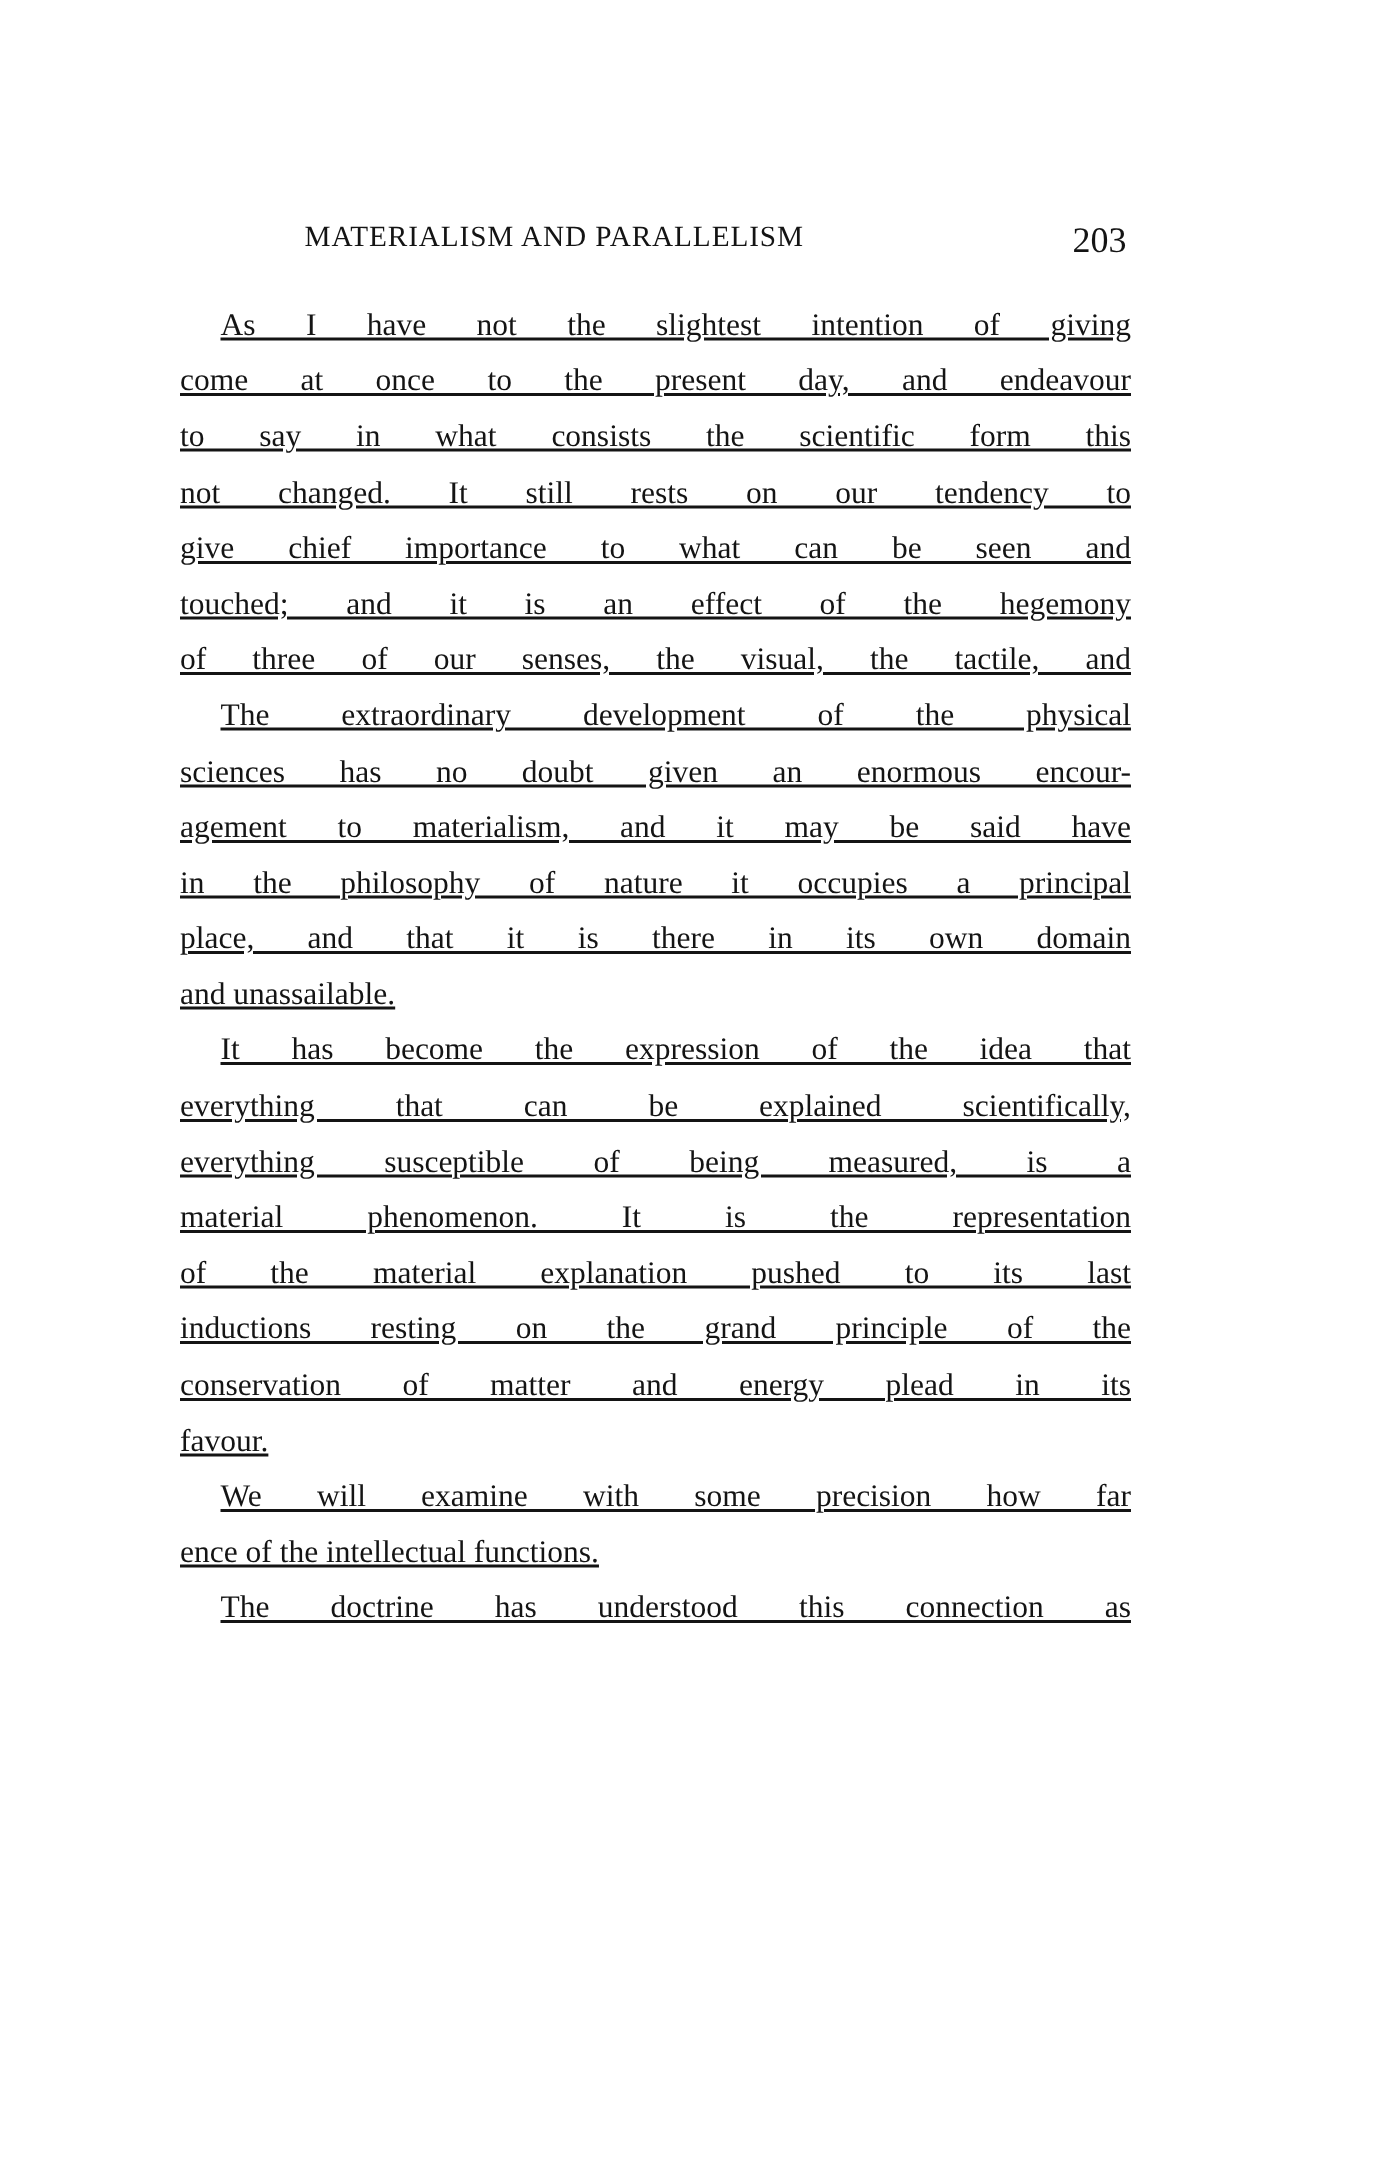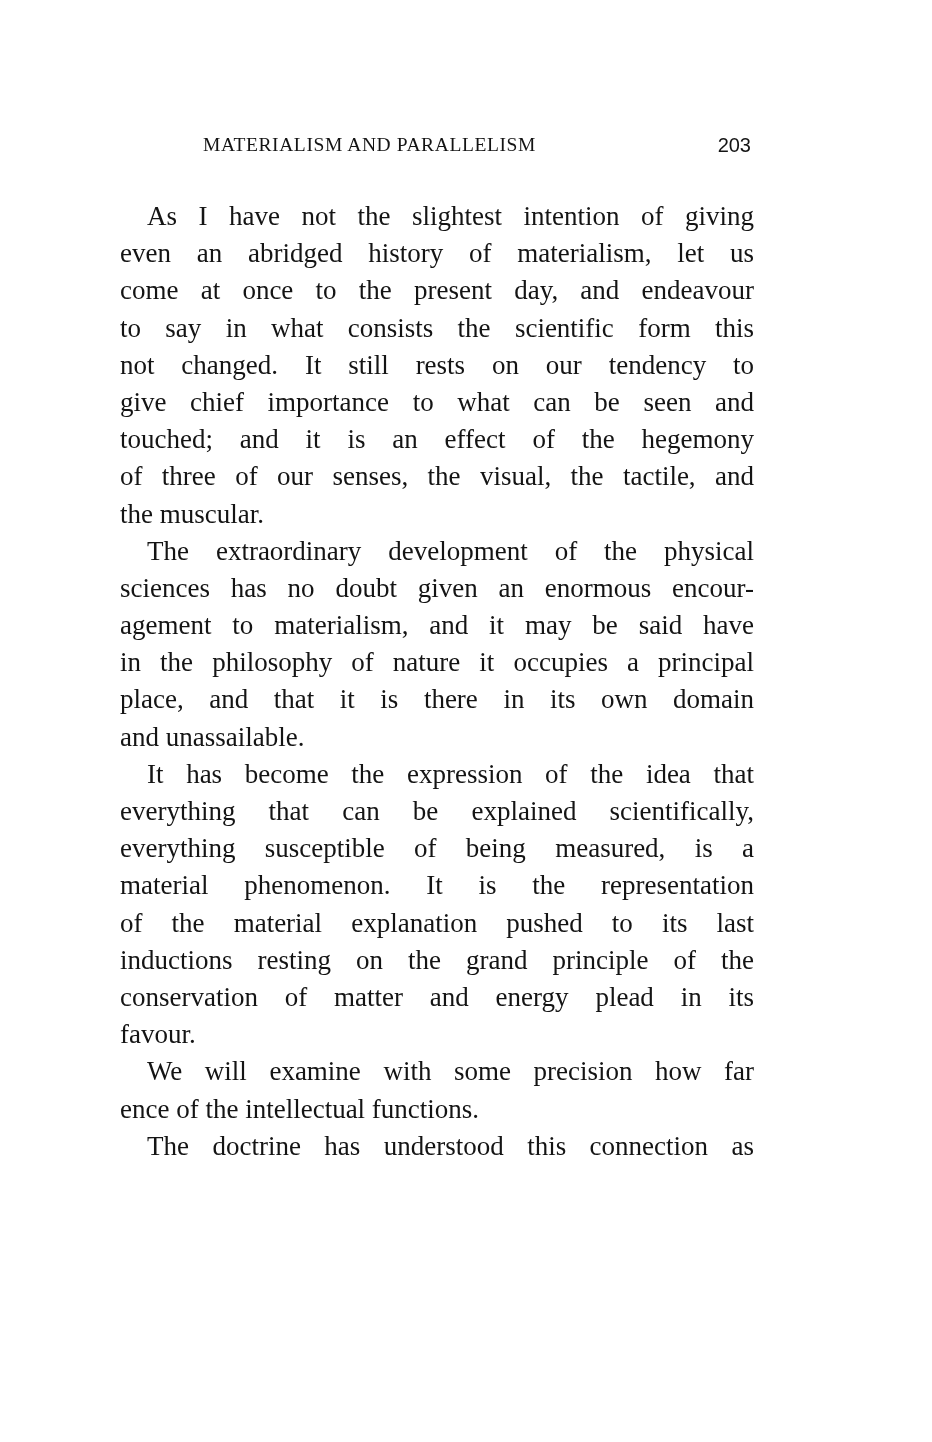--- a/index.html
+++ b/index.html
@@ -17,56 +17,57 @@
     }
     .page {
       position: absolute;
       left: 0; top: 0;
       width: 932px;
       height: 1442px;
     }
     .running-head {
       position: absolute;
       left: 203px;
-      top: 134px;
+      top: 148px;
       width: 548px;
       height: 30px;
     }
     .running-title {
       position: absolute;
       left: 0;
       top: 0;
       font-family: "Liberation Serif", serif;
       font-size: 19.5px;
       letter-spacing: 0.6px;
       white-space: nowrap;
     }
     .page-number {
       position: absolute;
       right: 0;
       top: 0;
-      font-family: Liberation Sans, sans-serif;
-      font-size: 20px;
+      font-family: Liberation Serif, serif;
+      font-size: 24px;
       white-space: nowrap;
     }
     .body-text {
       position: absolute;
       left: 120px;
       top: 198px;
       width: 634px;
     }
     .line {
       height: 37.2px;
       line-height: 37.2px;
       font-family: "Liberation Serif", serif;
-      font-size: 27px;
+      font-size: 21px;
       text-align: justify;
       text-align-last: justify;
       white-space: nowrap;
       overflow: visible;
+      text-decoration: underline;
     }
     .line.last {
       text-align-last: left;
     }
     .line.indent {
       padding-left: 27px;
     }
   </style>
 </head>
 <body>
@@ -75,28 +76,26 @@
 
   <div class="running-head">
     <span class="running-title">MATERIALISM AND PARALLELISM</span>
     <span class="page-number">203</span>
   </div>
 
   <div class="body-text">
 
     <div>
       <div class="line indent">As I have not the slightest intention of giving</div>
-      <div class="line">even an abridged history of materialism, let us</div>
       <div class="line">come at once to the present day, and endeavour</div>
       <div class="line">to say in what consists the scientific form this</div>
       <div class="line">not changed.  It still rests on our tendency to</div>
       <div class="line">give chief importance to what can be seen and</div>
       <div class="line">touched; and it is an effect of the hegemony</div>
       <div class="line">of three of our senses, the visual, the tactile, and</div>
-      <div class="line last">the muscular.</div>
     </div>
 
     <div>
       <div class="line indent">The extraordinary development of the physical</div>
       <div class="line">sciences has no doubt given an enormous encour-</div>
       <div class="line">agement to materialism, and it may be said have</div>
       <div class="line">in the philosophy of nature it occupies a principal</div>
       <div class="line">place, and that it is there in its own domain</div>
       <div class="line last">and unassailable.</div>
     </div>

